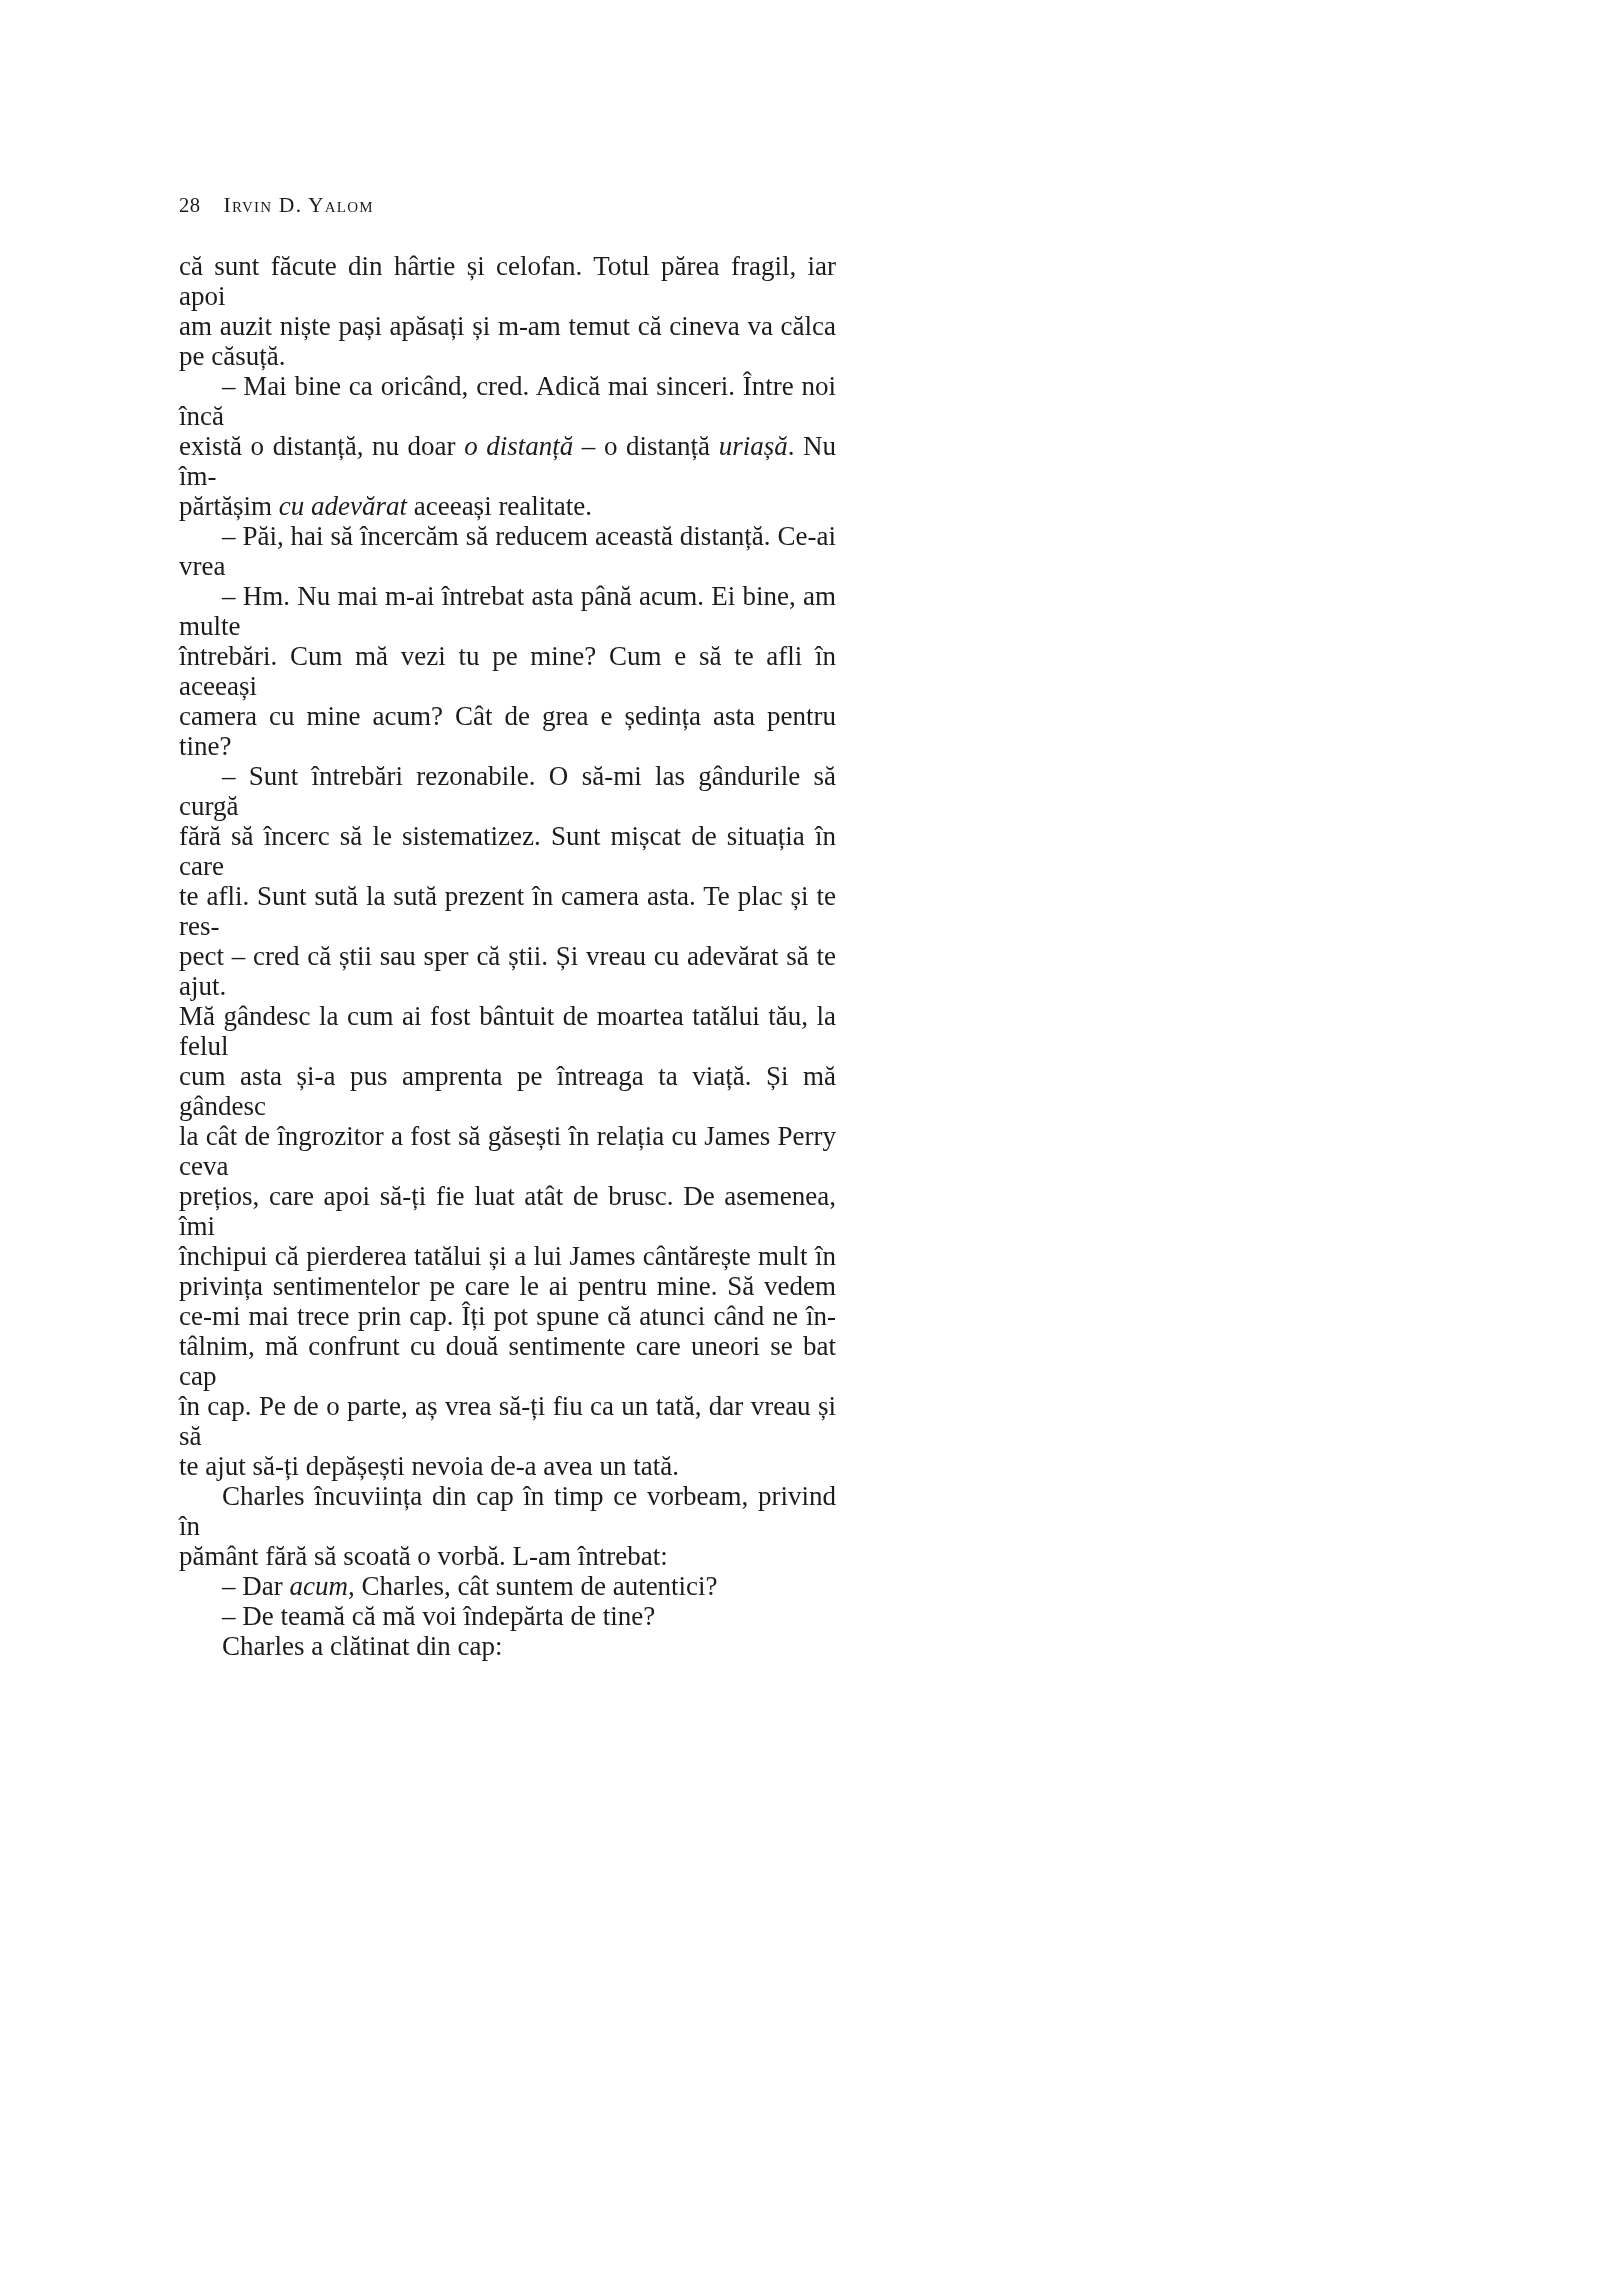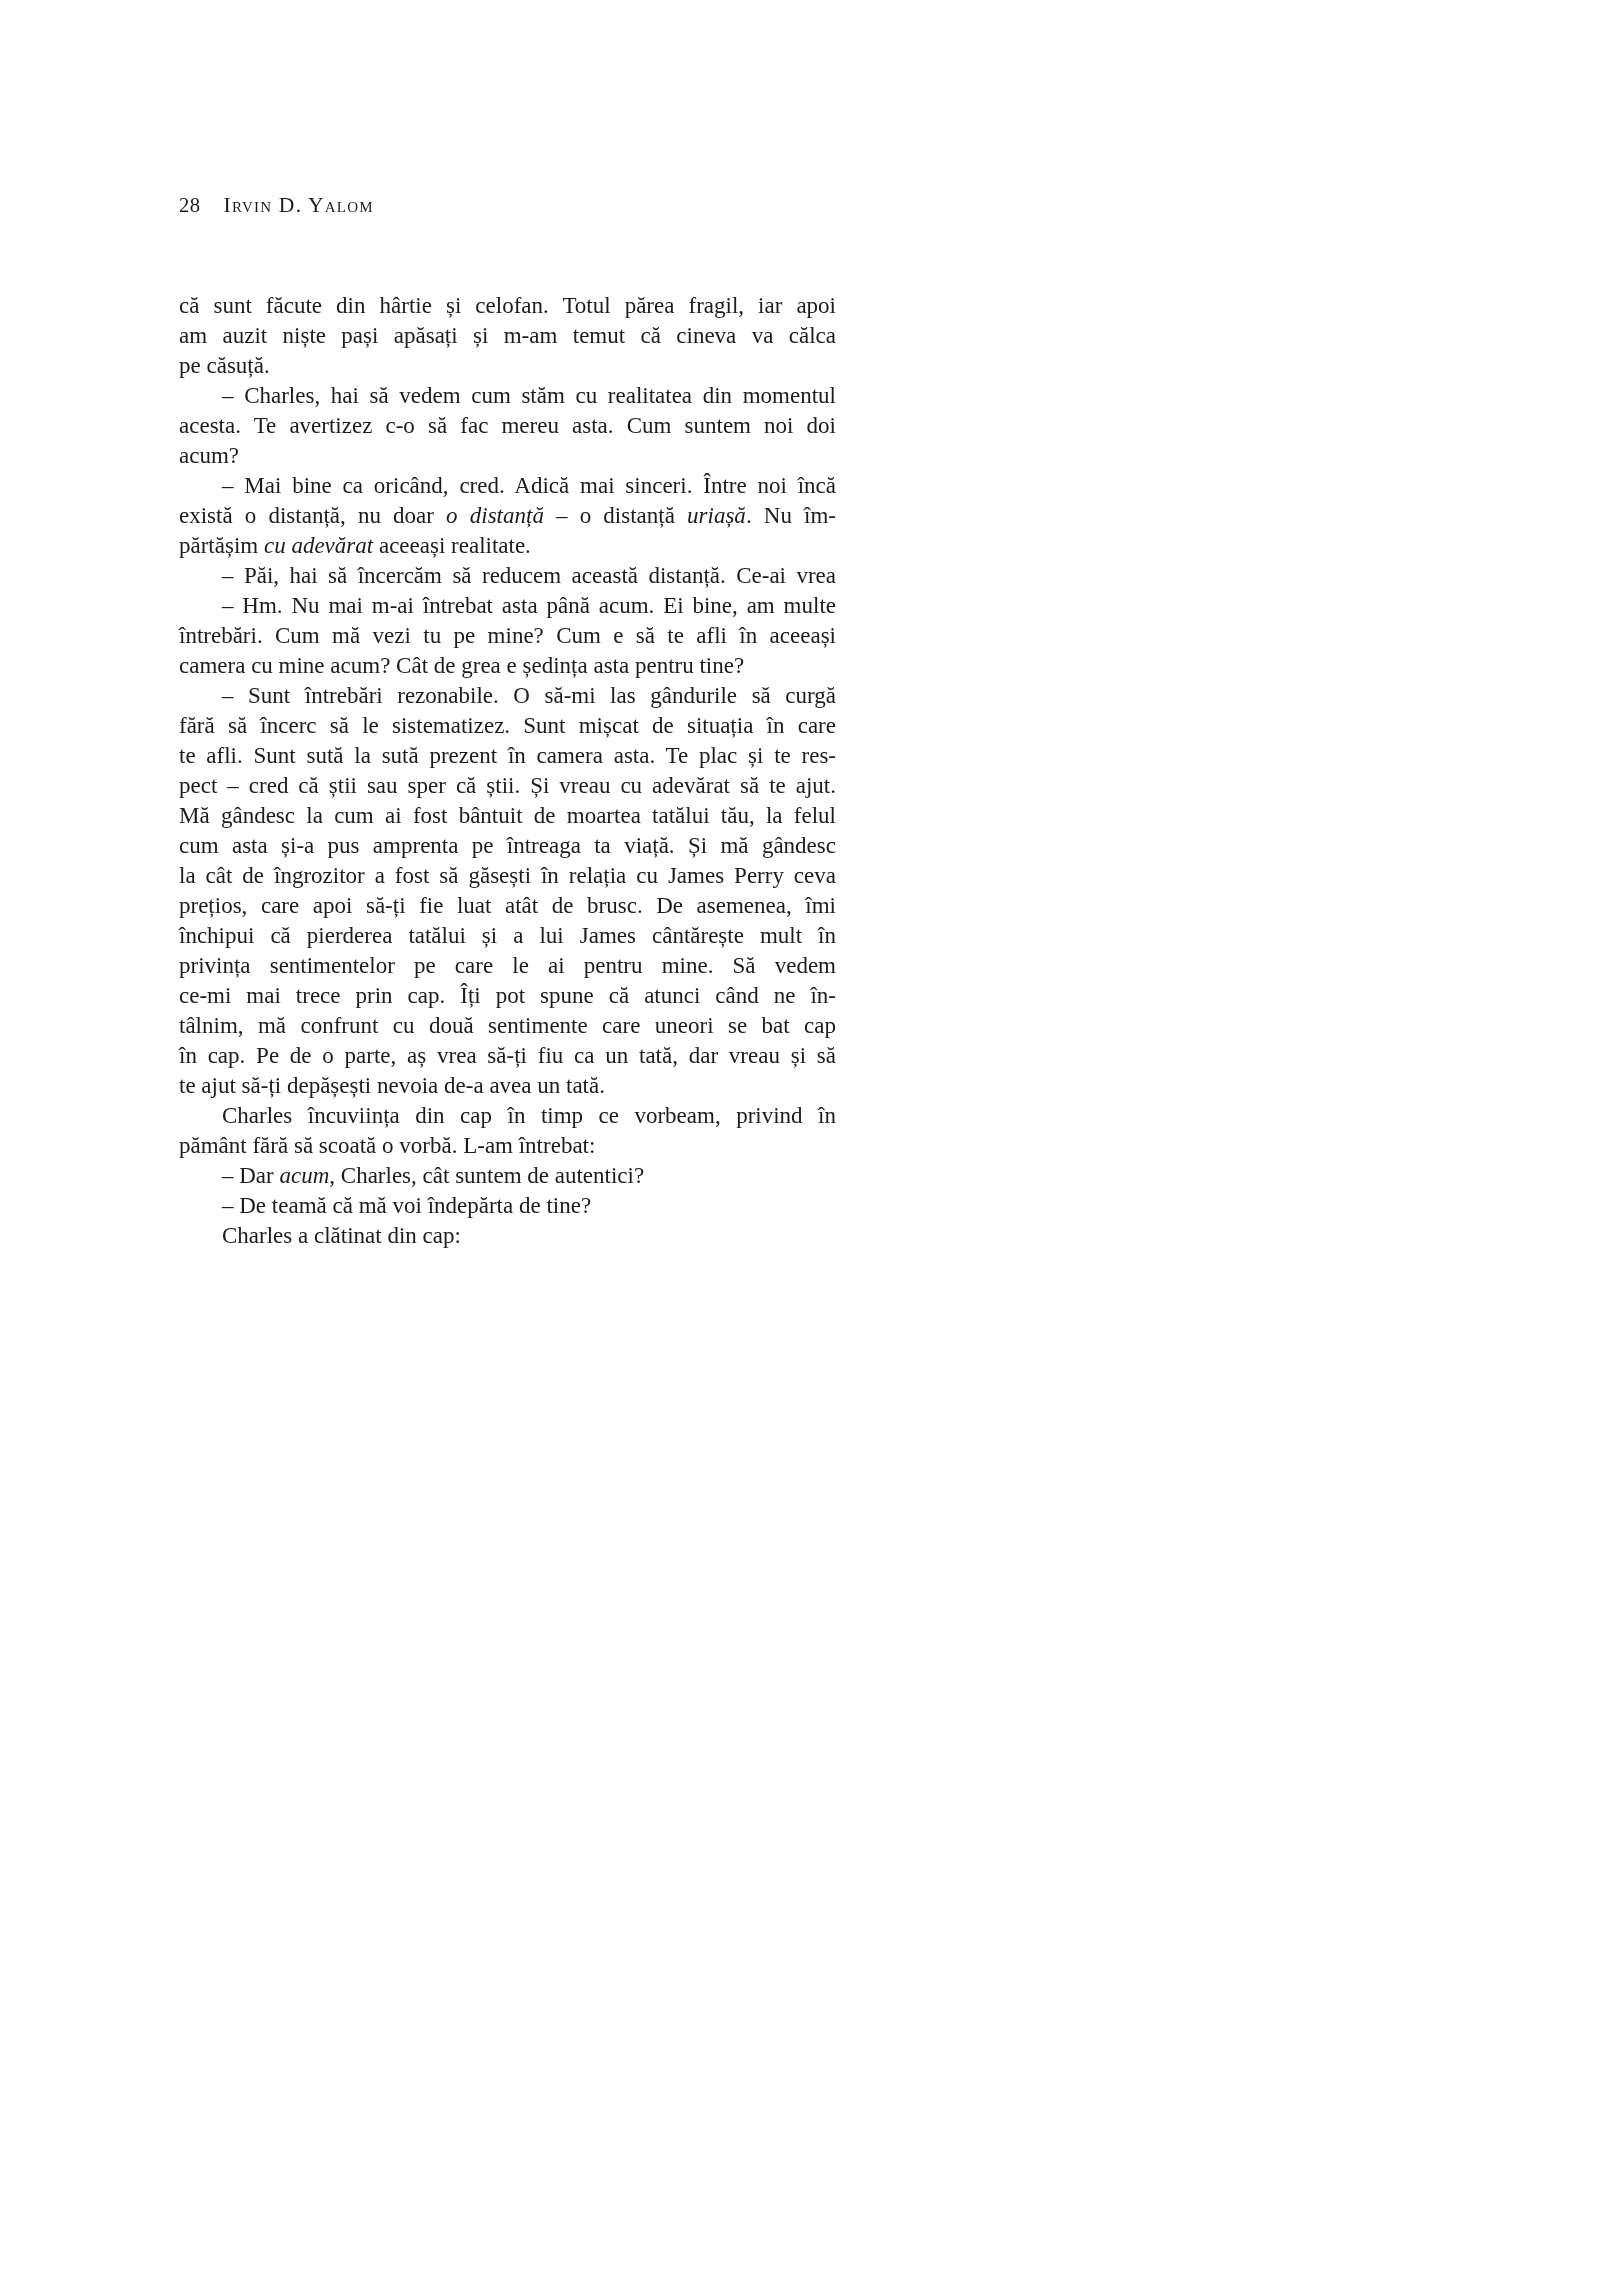--- a/index.html
+++ b/index.html
@@ -28,22 +28,22 @@
     font-size: 20.6px;
     letter-spacing: 0.5px;
   }
   .author {
     margin-left: 23px;
     font-variant-caps: small-caps;
     letter-spacing: 1.2px;
     font-size: 21.6px;
   }
   .body-text {
-    margin-top: 72px;
-    font-size: 23px;
+    margin-top: 32px;
+    font-size: 27px;
     line-height: 30px;
     font-family: Liberation Serif, serif;
   }
   .paragraph.indent .line:first-child { text-indent: 43px; }
   .line {
     text-align: justify;
     text-align-last: justify;
   }
   .line.last { text-align-last: left; }
   .run.italic { font-style: italic; }
@@ -55,25 +55,20 @@
   <div class="text-block">
     <div class="page-header">
       <span class="page-number">28</span>
       <span class="author">Irvin D. Yalom</span>
     </div>
     <div class="body-text">
         <div class="paragraph">
           <div class="line"><span class="run">că sunt făcute din hârtie și celofan. Totul părea fragil, iar apoi</span></div>
           <div class="line"><span class="run">am auzit niște pași apăsați și m-am temut că cineva va călca</span></div>
           <div class="line last"><span class="run">pe căsuță.</span></div>
-        </div>
-        <div class="paragraph indent">
-          <div class="line"><span class="run">– Charles, hai să vedem cum stăm cu realitatea din momentul</span></div>
-          <div class="line"><span class="run">acesta. Te avertizez c-o să fac mereu asta. Cum suntem noi doi</span></div>
-          <div class="line last"><span class="run">acum?</span></div>
         </div>
         <div class="paragraph indent">
           <div class="line"><span class="run">– Mai bine ca oricând, cred. Adică mai sinceri. Între noi încă</span></div>
           <div class="line"><span class="run">există o distanță, nu doar </span><span class="run italic">o distanță</span><span class="run"> – o distanță </span><span class="run italic">uriașă</span><span class="run">. Nu îm-</span></div>
           <div class="line last"><span class="run">părtășim </span><span class="run italic">cu adevărat</span><span class="run"> aceeași realitate.</span></div>
         </div>
         <div class="paragraph indent">
           <div class="line"><span class="run">– Păi, hai să încercăm să reducem această distanță. Ce-ai vrea</span></div>
         </div>
         <div class="paragraph indent">

